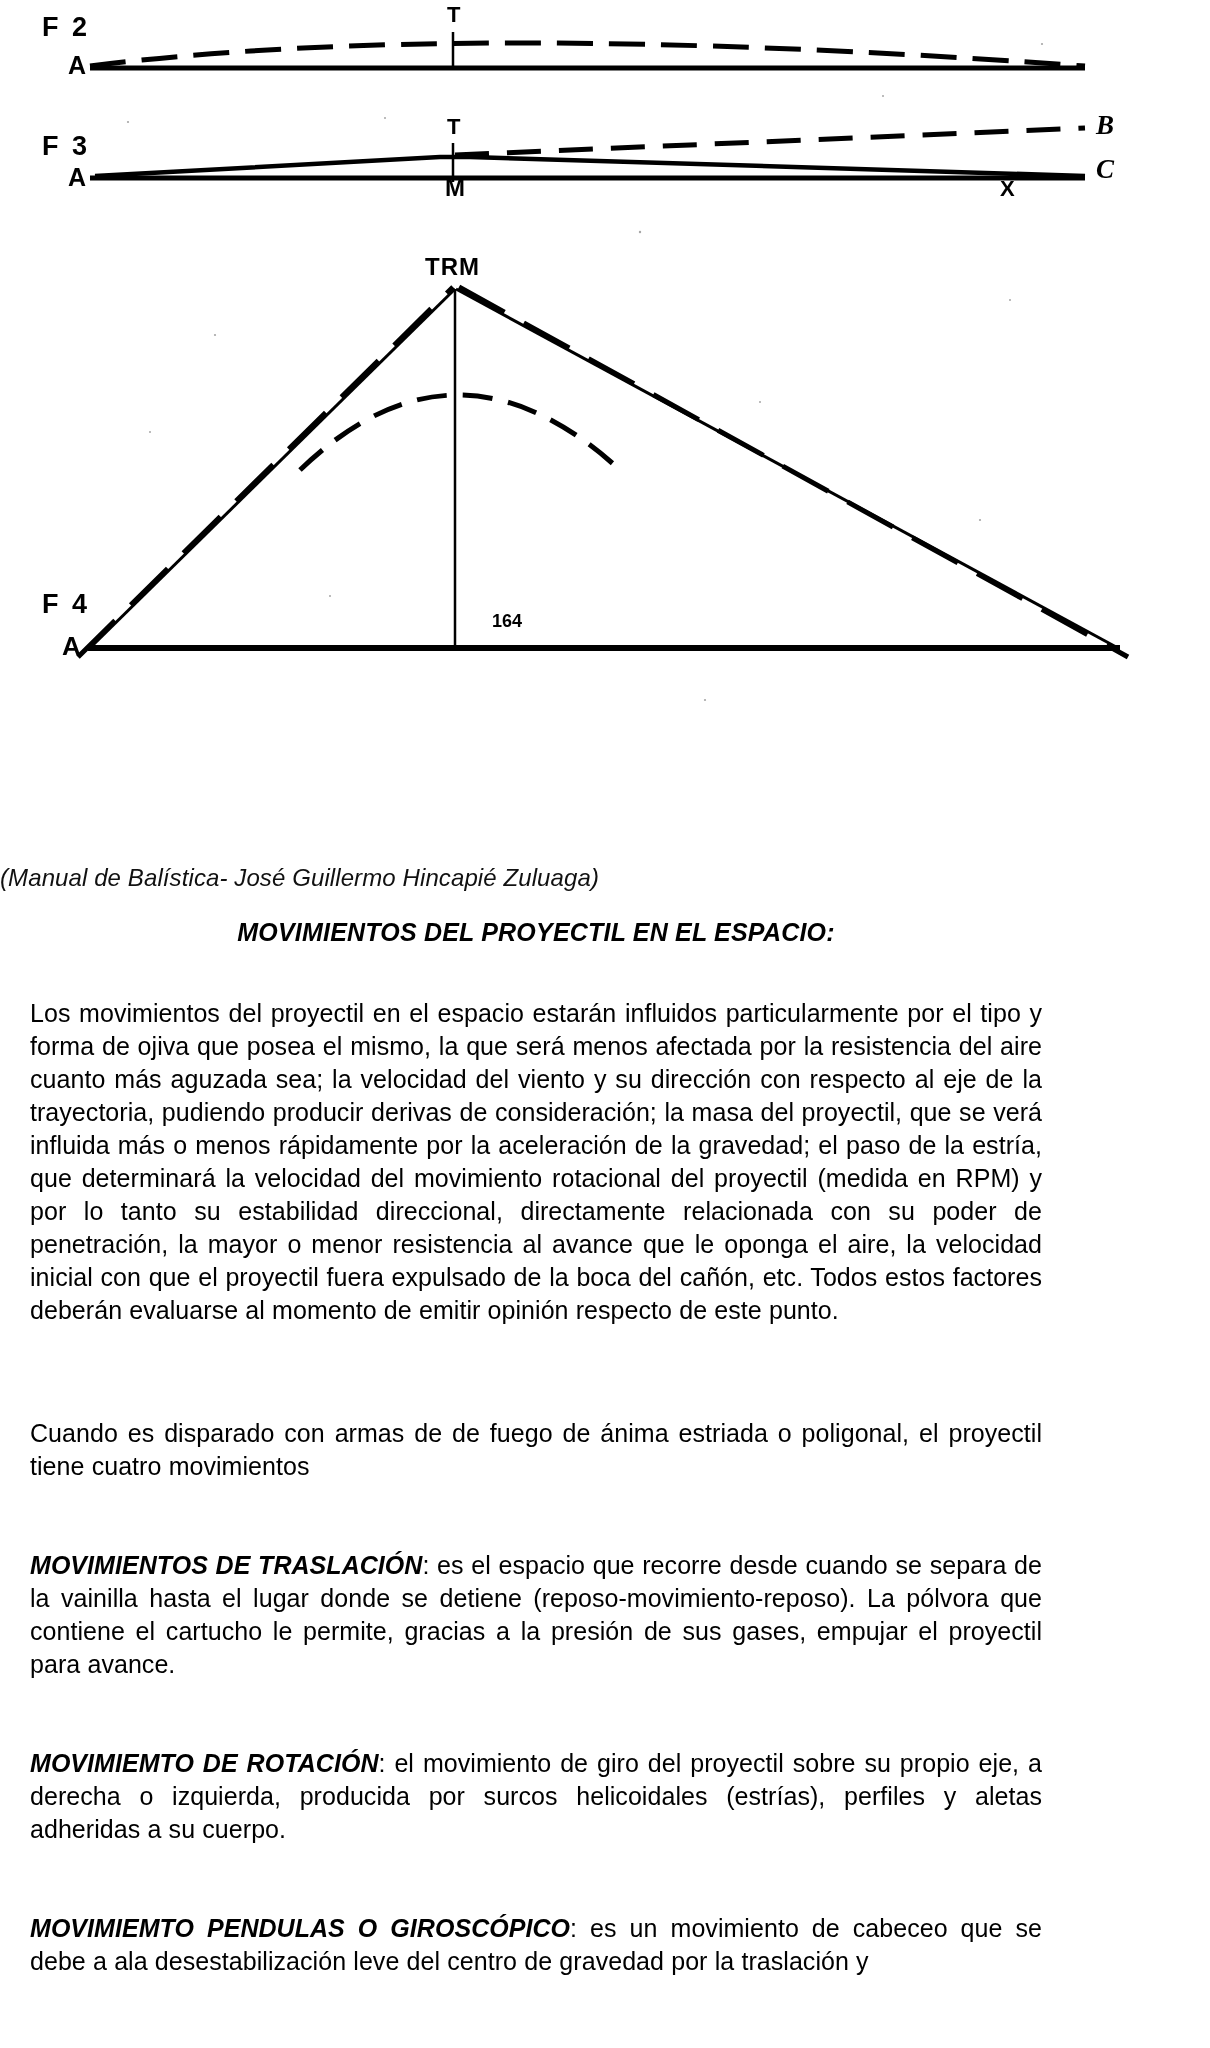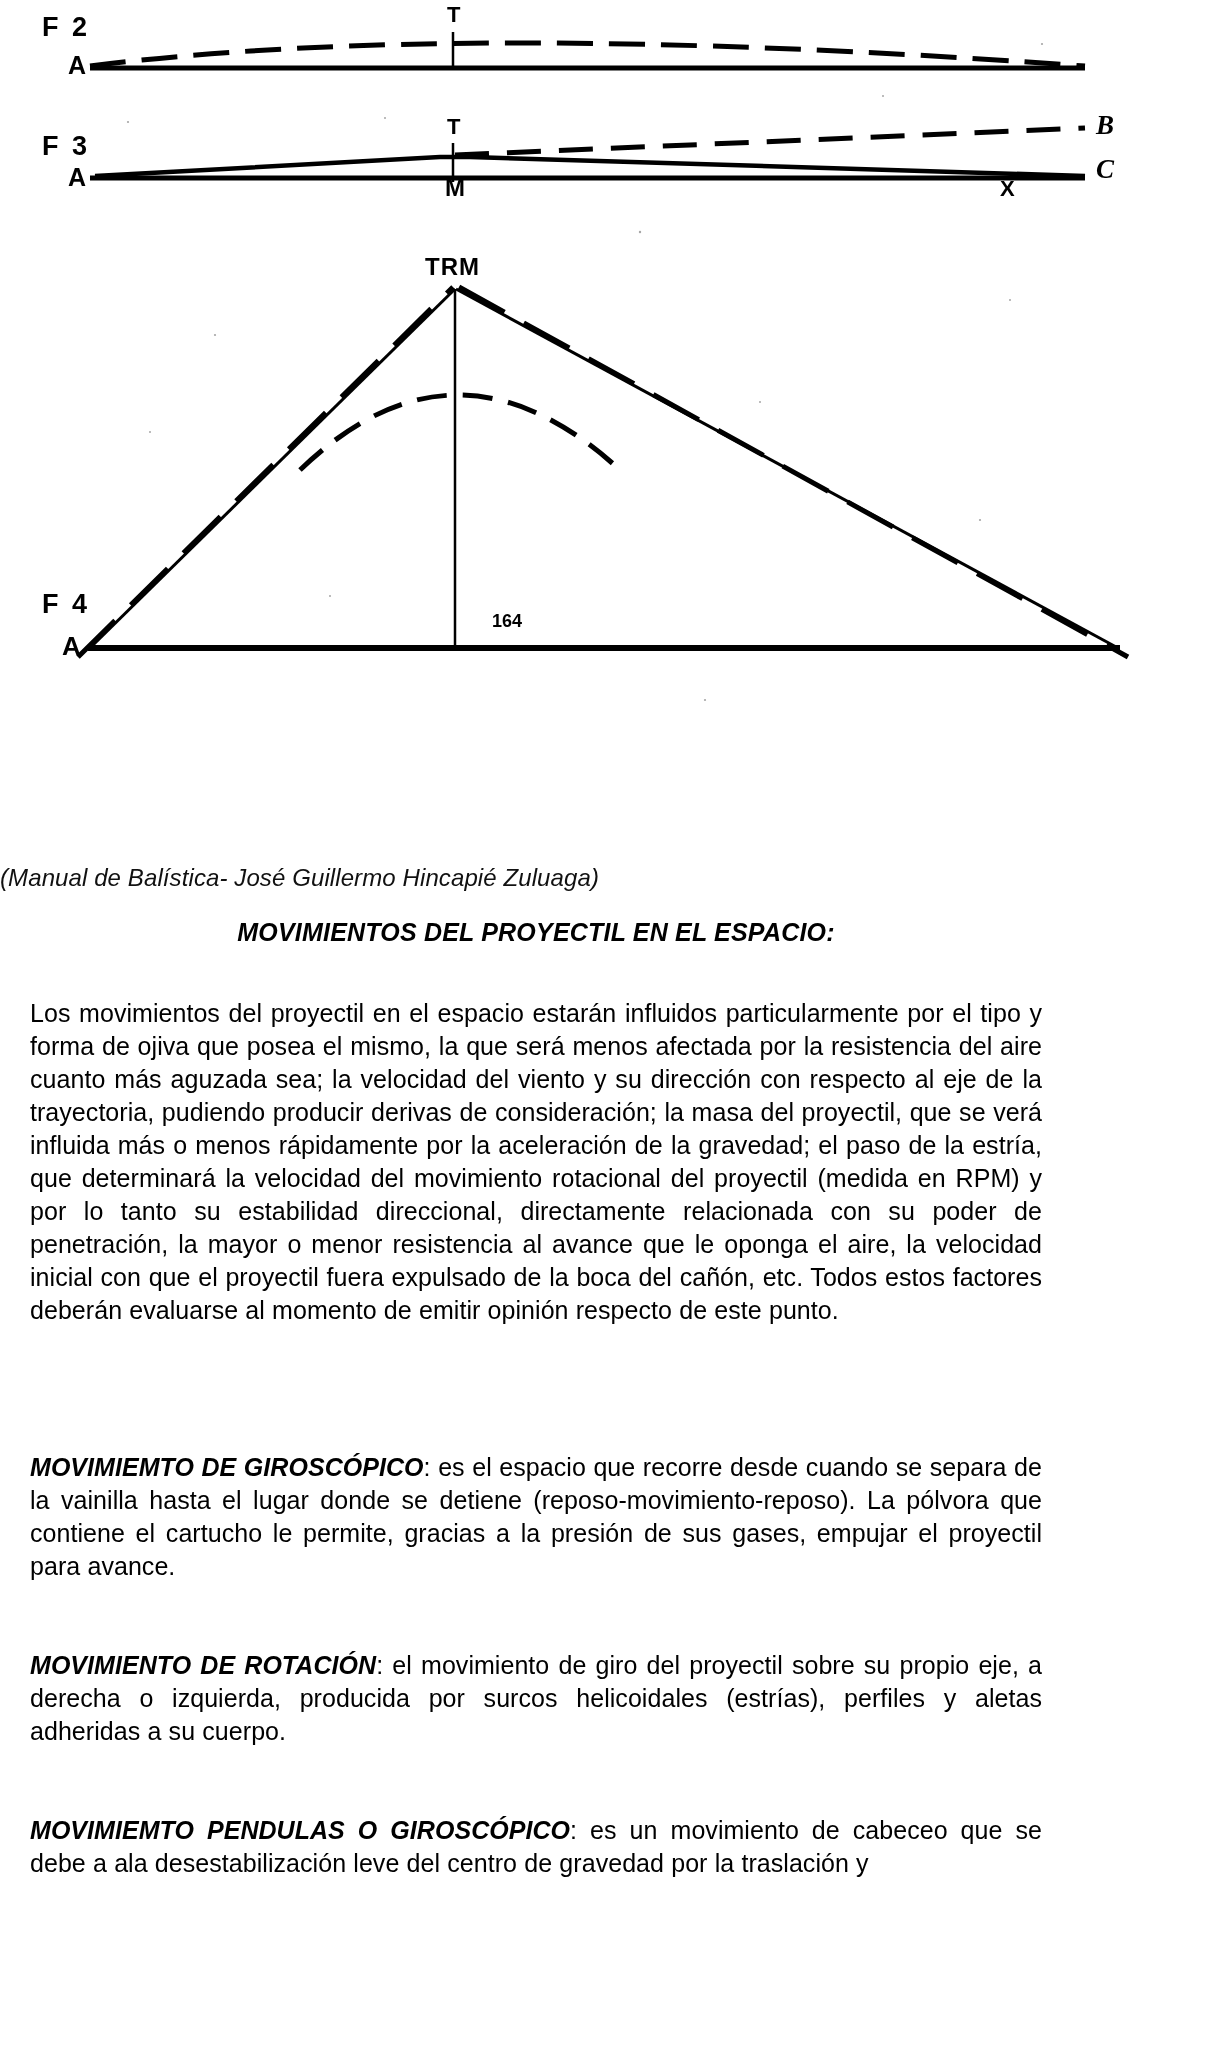--- a/index.html
+++ b/index.html
@@ -169,27 +169,28 @@
   <div class="body-wrap">
 
     <h2 class="section-heading">MOVIMIENTOS DEL PROYECTIL EN EL ESPACIO:</h2>
 
     <div class="gap-md"></div>
 
     <p class="para">Los movimientos del proyectil en el espacio estarán influidos particularmente por el tipo y forma de ojiva que posea el mismo, la que será menos afectada por la resistencia del aire cuanto más aguzada sea; la velocidad del viento y su dirección con respecto al eje de la trayectoria, pudiendo producir derivas de consideración; la masa del proyectil, que se verá influida más o menos rápidamente por la aceleración de la gravedad; el paso de la estría, que determinará la velocidad del movimiento rotacional del proyectil (medida en RPM) y por lo tanto su estabilidad direccional, directamente relacionada con su poder de penetración, la mayor o menor resistencia al avance que le oponga el aire, la velocidad inicial con que el proyectil fuera expulsado de la boca del cañón, etc. Todos estos factores deberán evaluarse al momento de emitir opinión respecto de este punto.</p>
 
     <div class="gap-lg"></div>
 
+    <p class="para">Cuando es disparado con armas de de fuego de ánima estriada o poligonal, el proyectil tiene  cuatro movimientos</p>
 
     <div class="gap-md"></div>
 
-    <p class="para"><span class="lead-term">MOVIMIEMTO DE GIROSCÓPICO</span><span>:</span><span> es el espacio que recorre desde cuando se separa  de la vainilla hasta el lugar donde se detiene (reposo-movimiento-reposo). La pólvora que contiene el cartucho  le permite, gracias a la presión de sus gases, empujar el proyectil para avance.</span></p>
+    <p class="para"><span class="lead-term">MOVIMIENTOS DE TRASLACIÓN</span><span>:</span><span> es el espacio que recorre desde cuando se separa  de la vainilla hasta el lugar donde se detiene (reposo-movimiento-reposo). La pólvora que contiene el cartucho  le permite, gracias a la presión de sus gases, empujar el proyectil para avance.</span></p>
 
     <div class="gap-md"></div>
 
-    <p class="para"><span class="lead-term">MOVIMIENTO DE ROTACIÓN</span><span>:</span><span> el movimiento de giro del proyectil sobre su propio eje, a derecha o izquierda, producida por surcos helicoidales (estrías), perfiles y aletas adheridas a su cuerpo.</span></p>
+    <p class="para"><span class="lead-term">MOVIMIEMTO DE ROTACIÓN</span><span>:</span><span> el movimiento de giro del proyectil sobre su propio eje, a derecha o izquierda, producida por surcos helicoidales (estrías), perfiles y aletas adheridas a su cuerpo.</span></p>
 
     <div class="gap-md"></div>
 
     <p class="para"><span class="lead-term">MOVIMIEMTO PENDULAS O GIROSCÓPICO</span><span>:</span><span> es un movimiento de cabeceo que se debe  a ala desestabilización  leve del centro de gravedad por la traslación y</span></p>
 
   </div>
 </div>
 
 </body></html>

